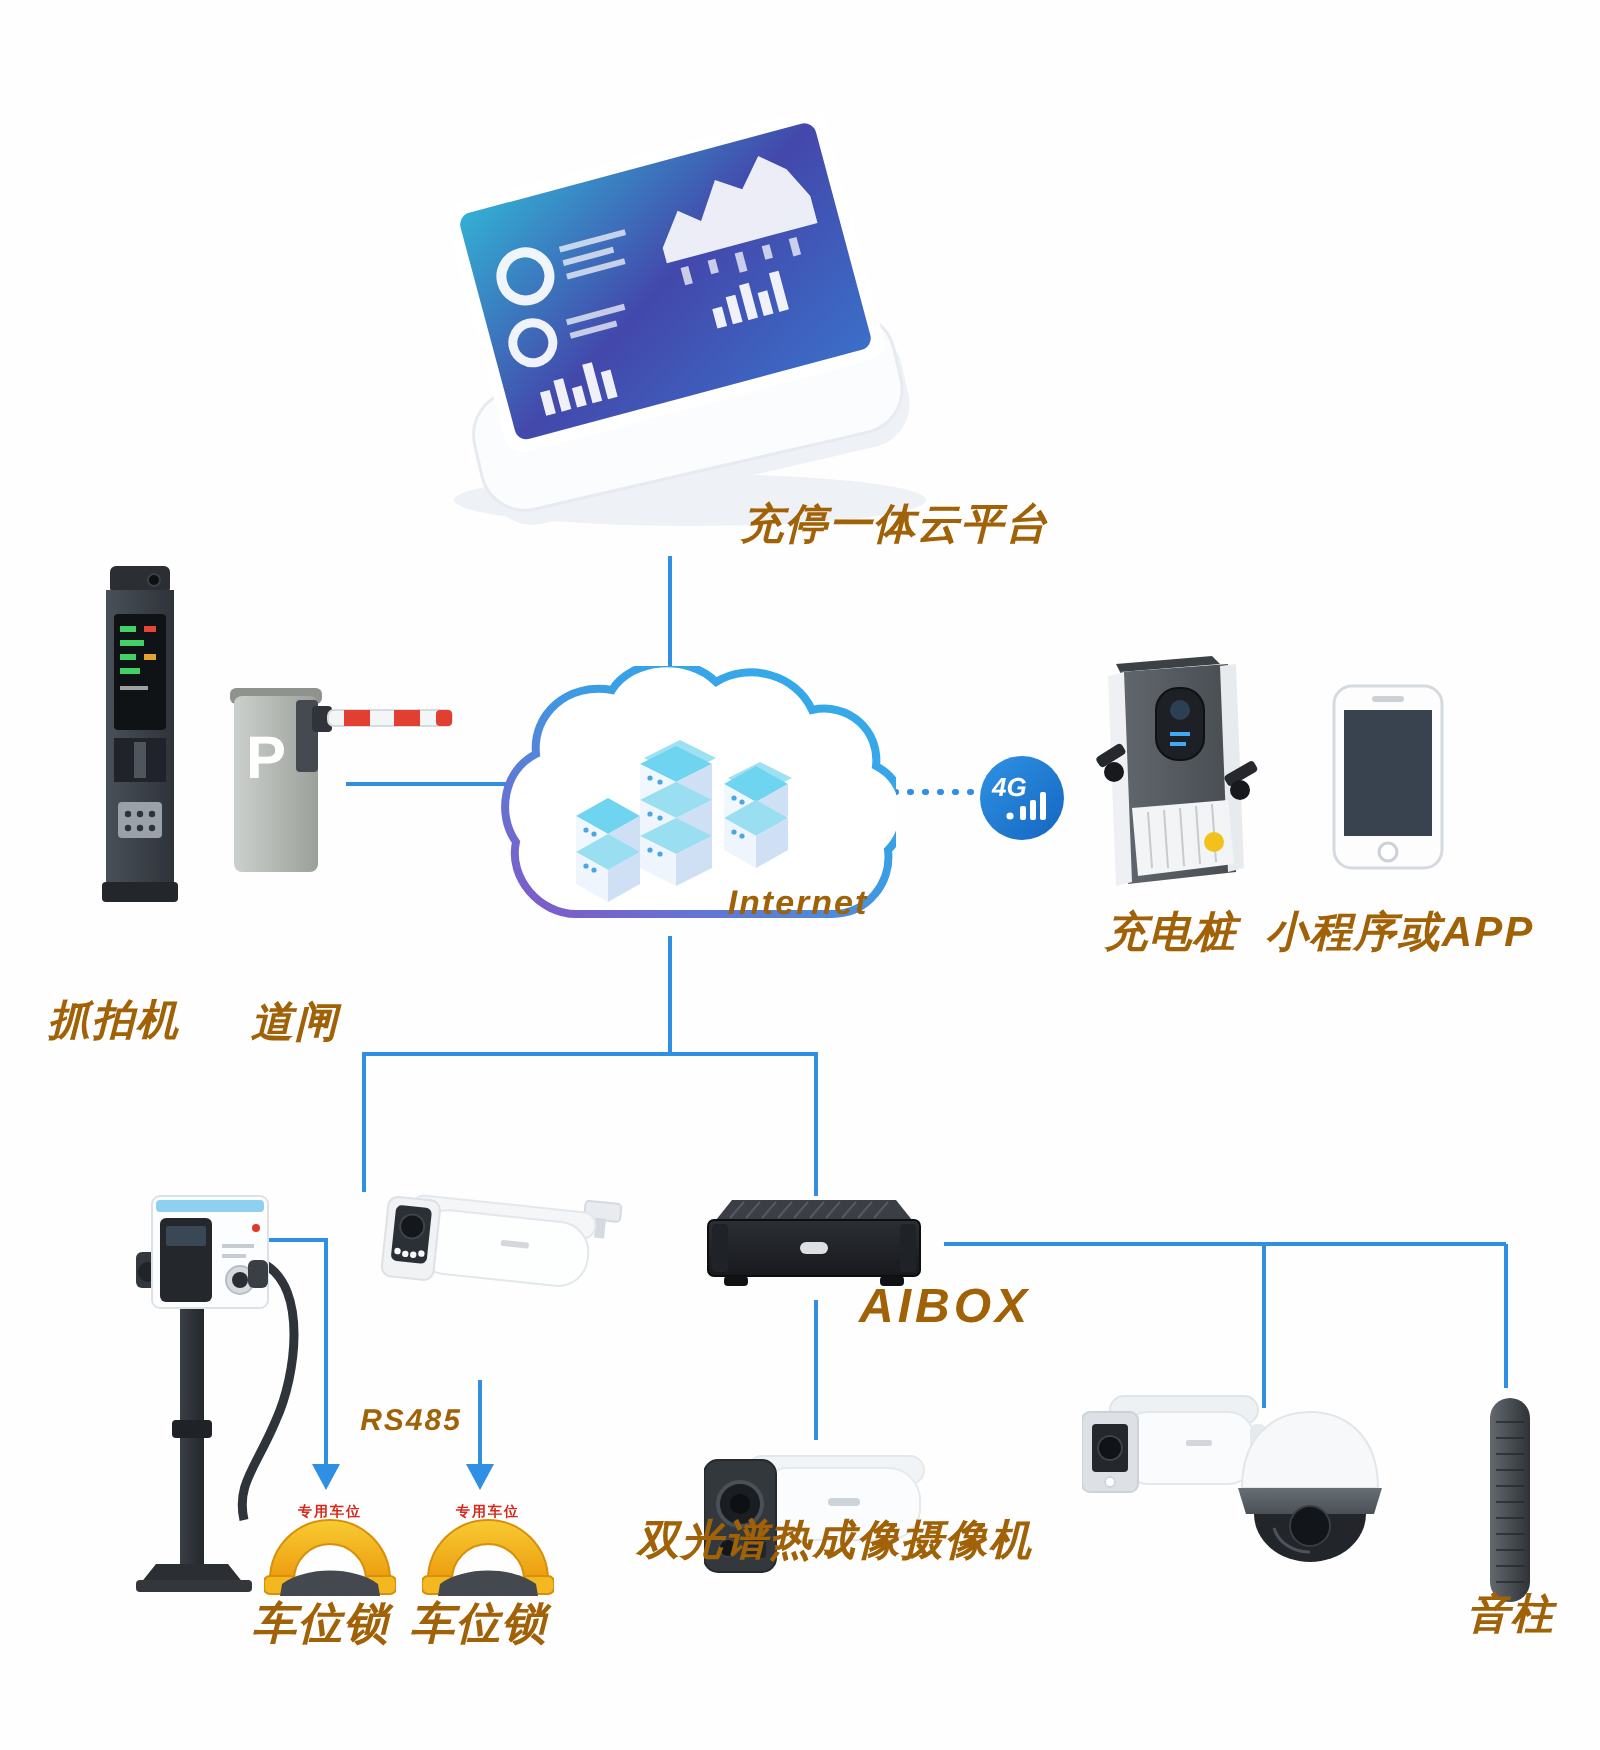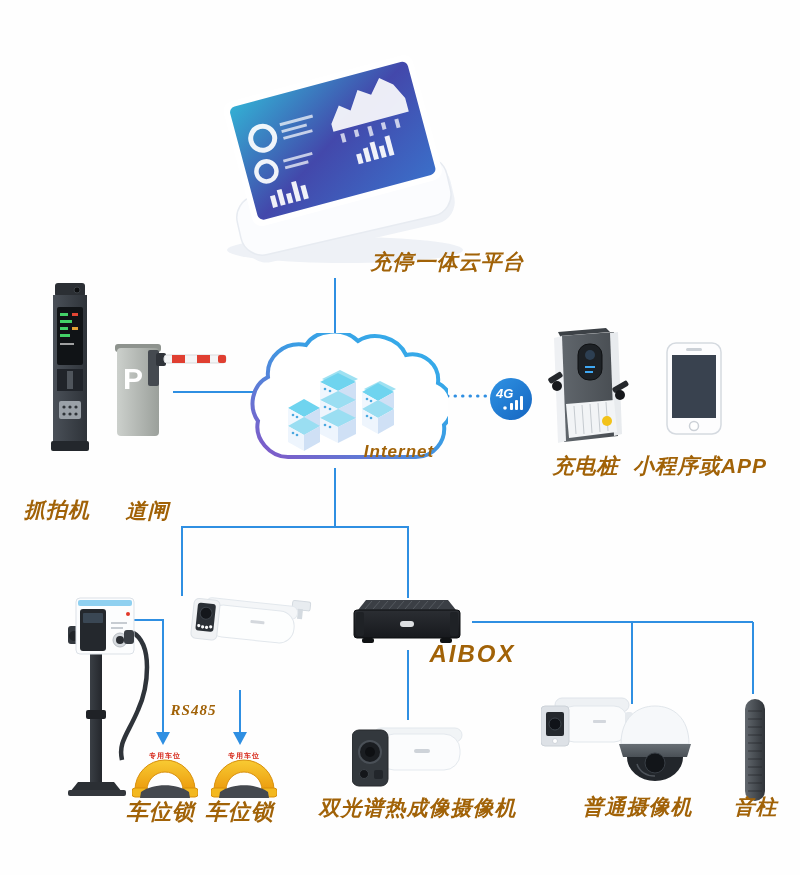--- a/index.html
+++ b/index.html
@@ -452,21 +452,20 @@
       </g>
     </svg>
   </div>
 
   <div class="label" style="left:355px;top:248px;width:185px;">充停一体云平台</div>
   <div class="label" style="left:344px;top:442px;width:110px;font-size:17px;">Internet</div>
   <div class="label" style="left:7px;top:457px;width:100px;margin-top:39px;">抓拍机</div>
   <div class="label" style="left:100px;top:457px;width:95px;margin-top:40px;">道闸</div>
   <div class="label" style="left:538px;top:452px;width:95px;">充电桩</div>
   <div class="label" style="left:620px;top:452px;width:160px;">小程序或APP</div>
-  <div class="label small" style="left:156px;top:702px;width:75px;font-family:Liberation Serif, serif;">RS485</div>
+  <div class="label small" style="left:168px;top:702px;width:75px;">RS485</div>
   <div class="label mid" style="left:113px;top:797px;width:95px;">车位锁</div>
   <div class="label mid" style="left:192px;top:797px;width:95px;">车位锁</div>
   <div class="label big" style="left:415px;top:640px;width:115px;">AIBOX</div>
-  <div class="label" style="left:305px;top:794px;width:225px;">双光谱热成像摄像机</div>
-  <div class="label" style="left:565px;top:793px;width:145px;">普通摄像机</div>
+  <div class="label" style="left:305px;top:756px;width:225px;">双光谱热成像摄像机</div>
   <div class="label" style="left:713px;top:793px;width:85px;">音柱</div>
 
 </div>
 
 </body></html>

